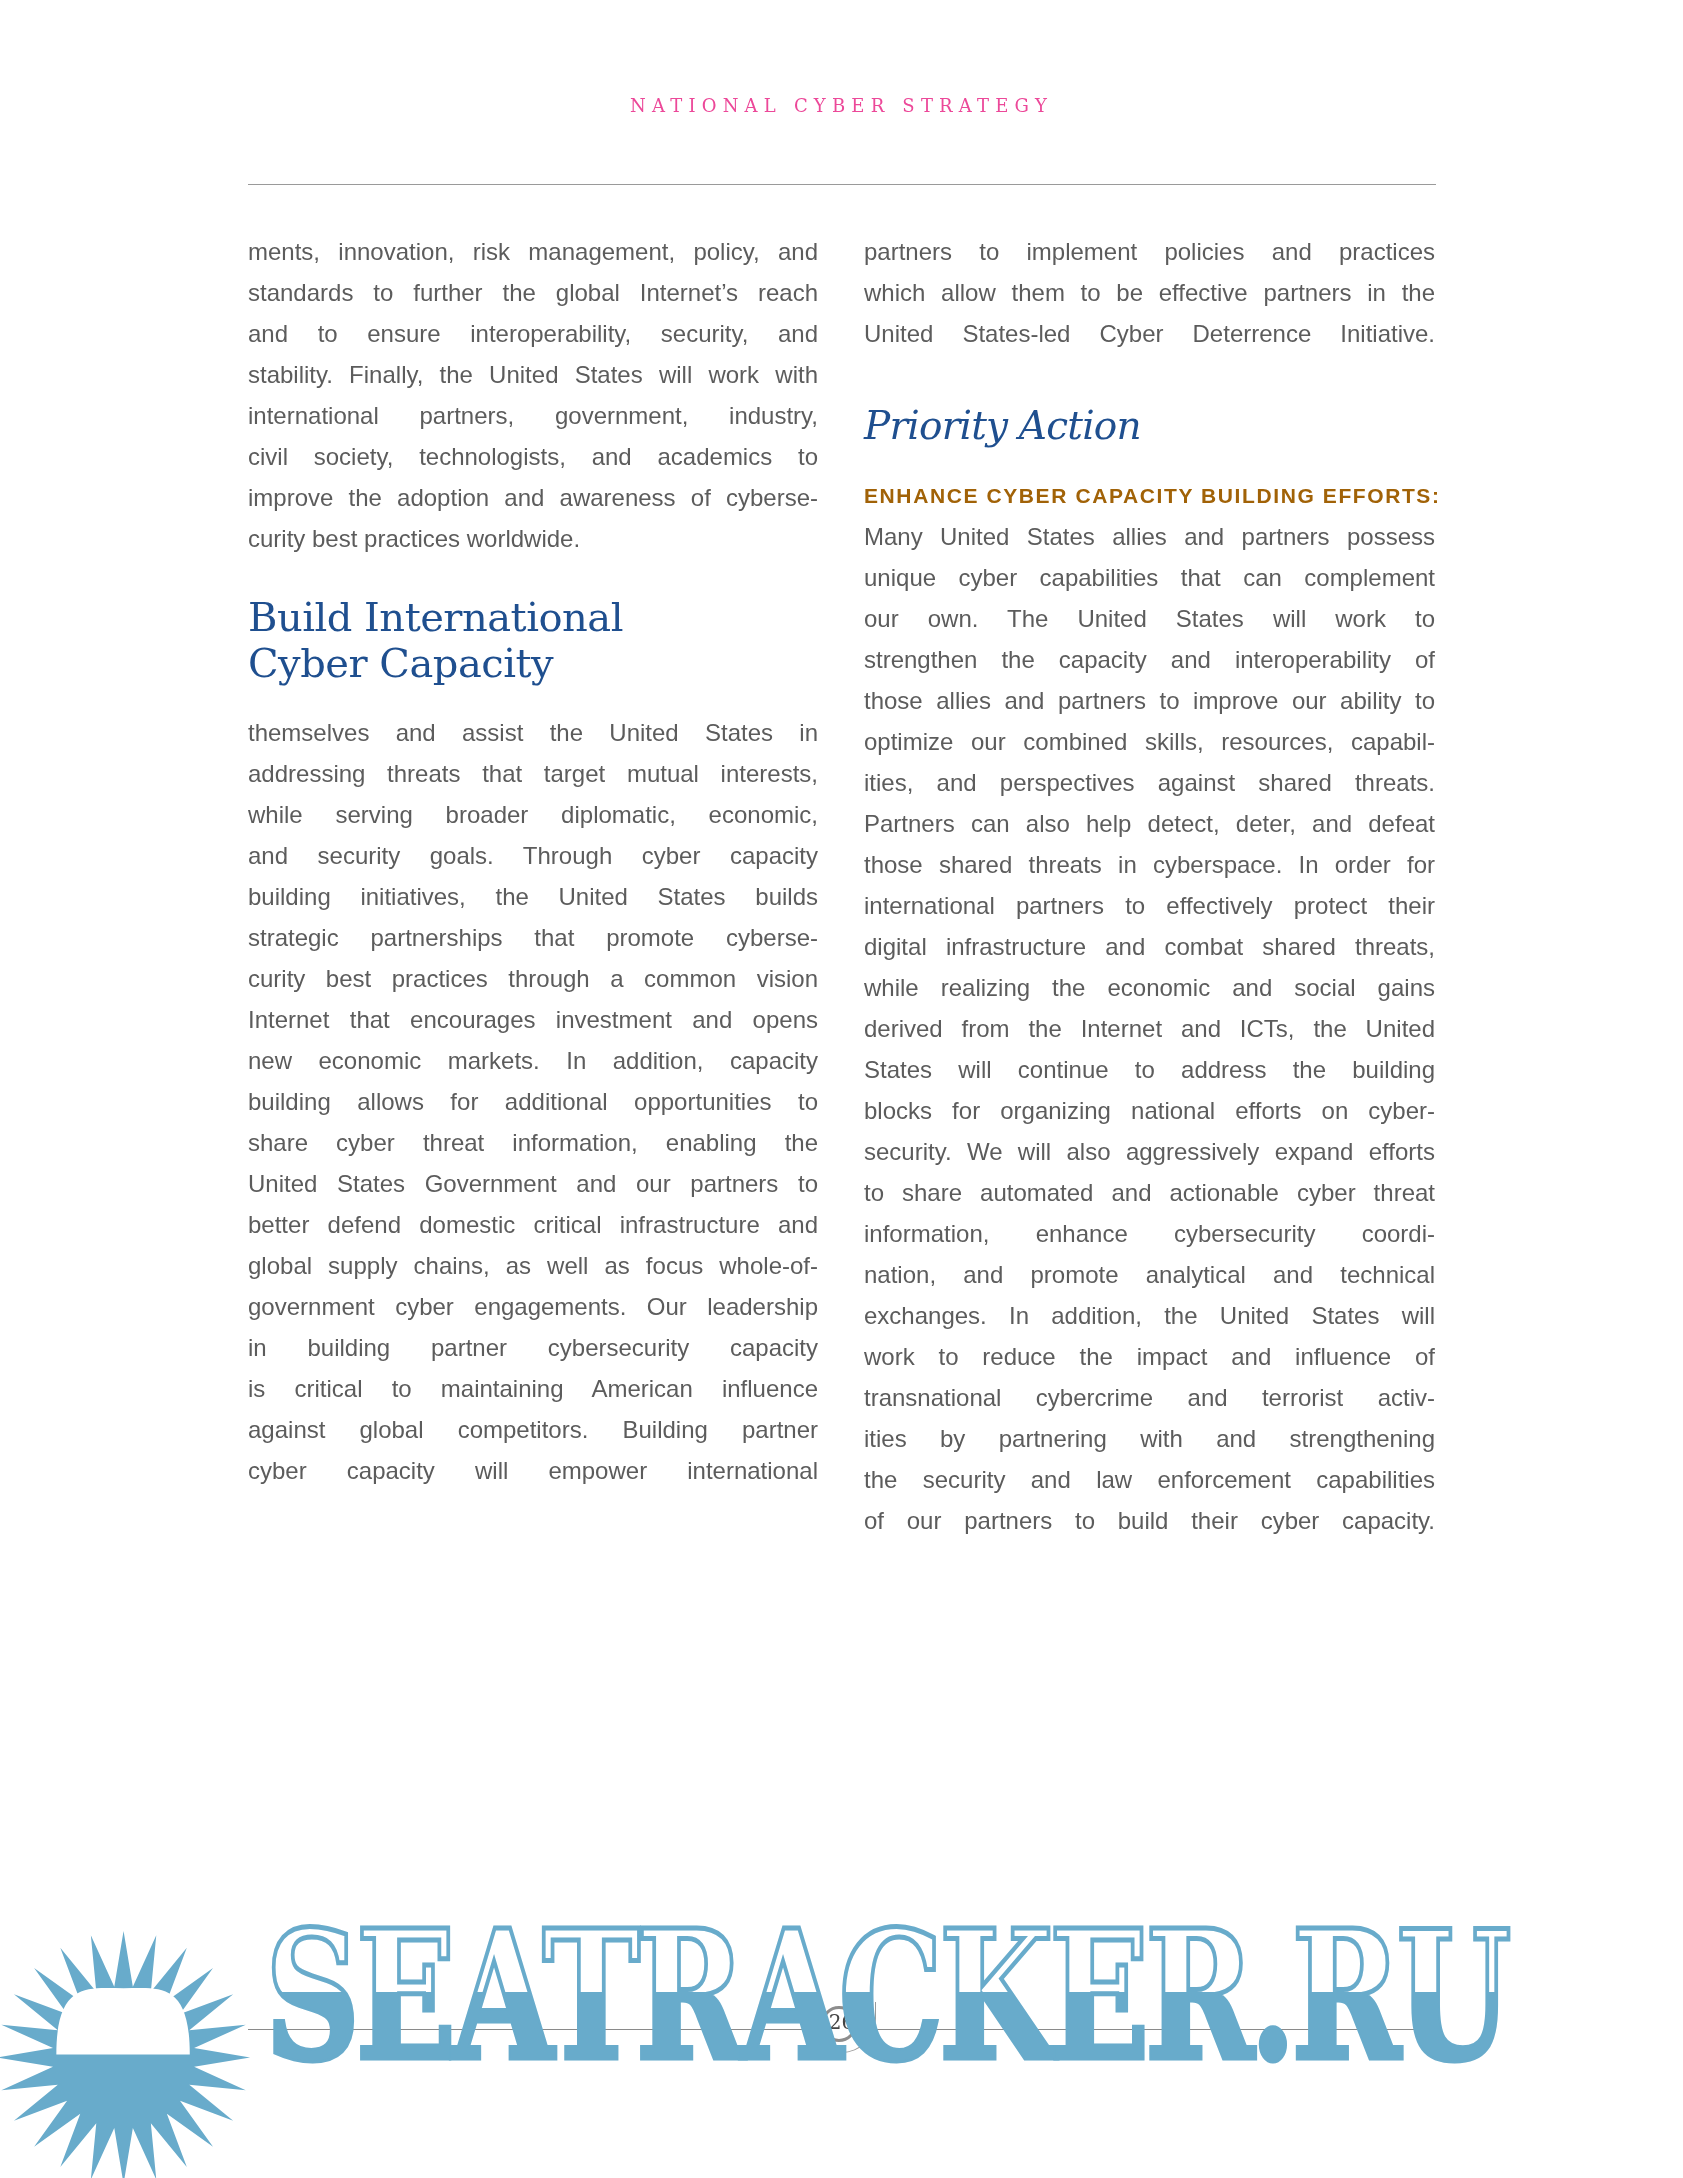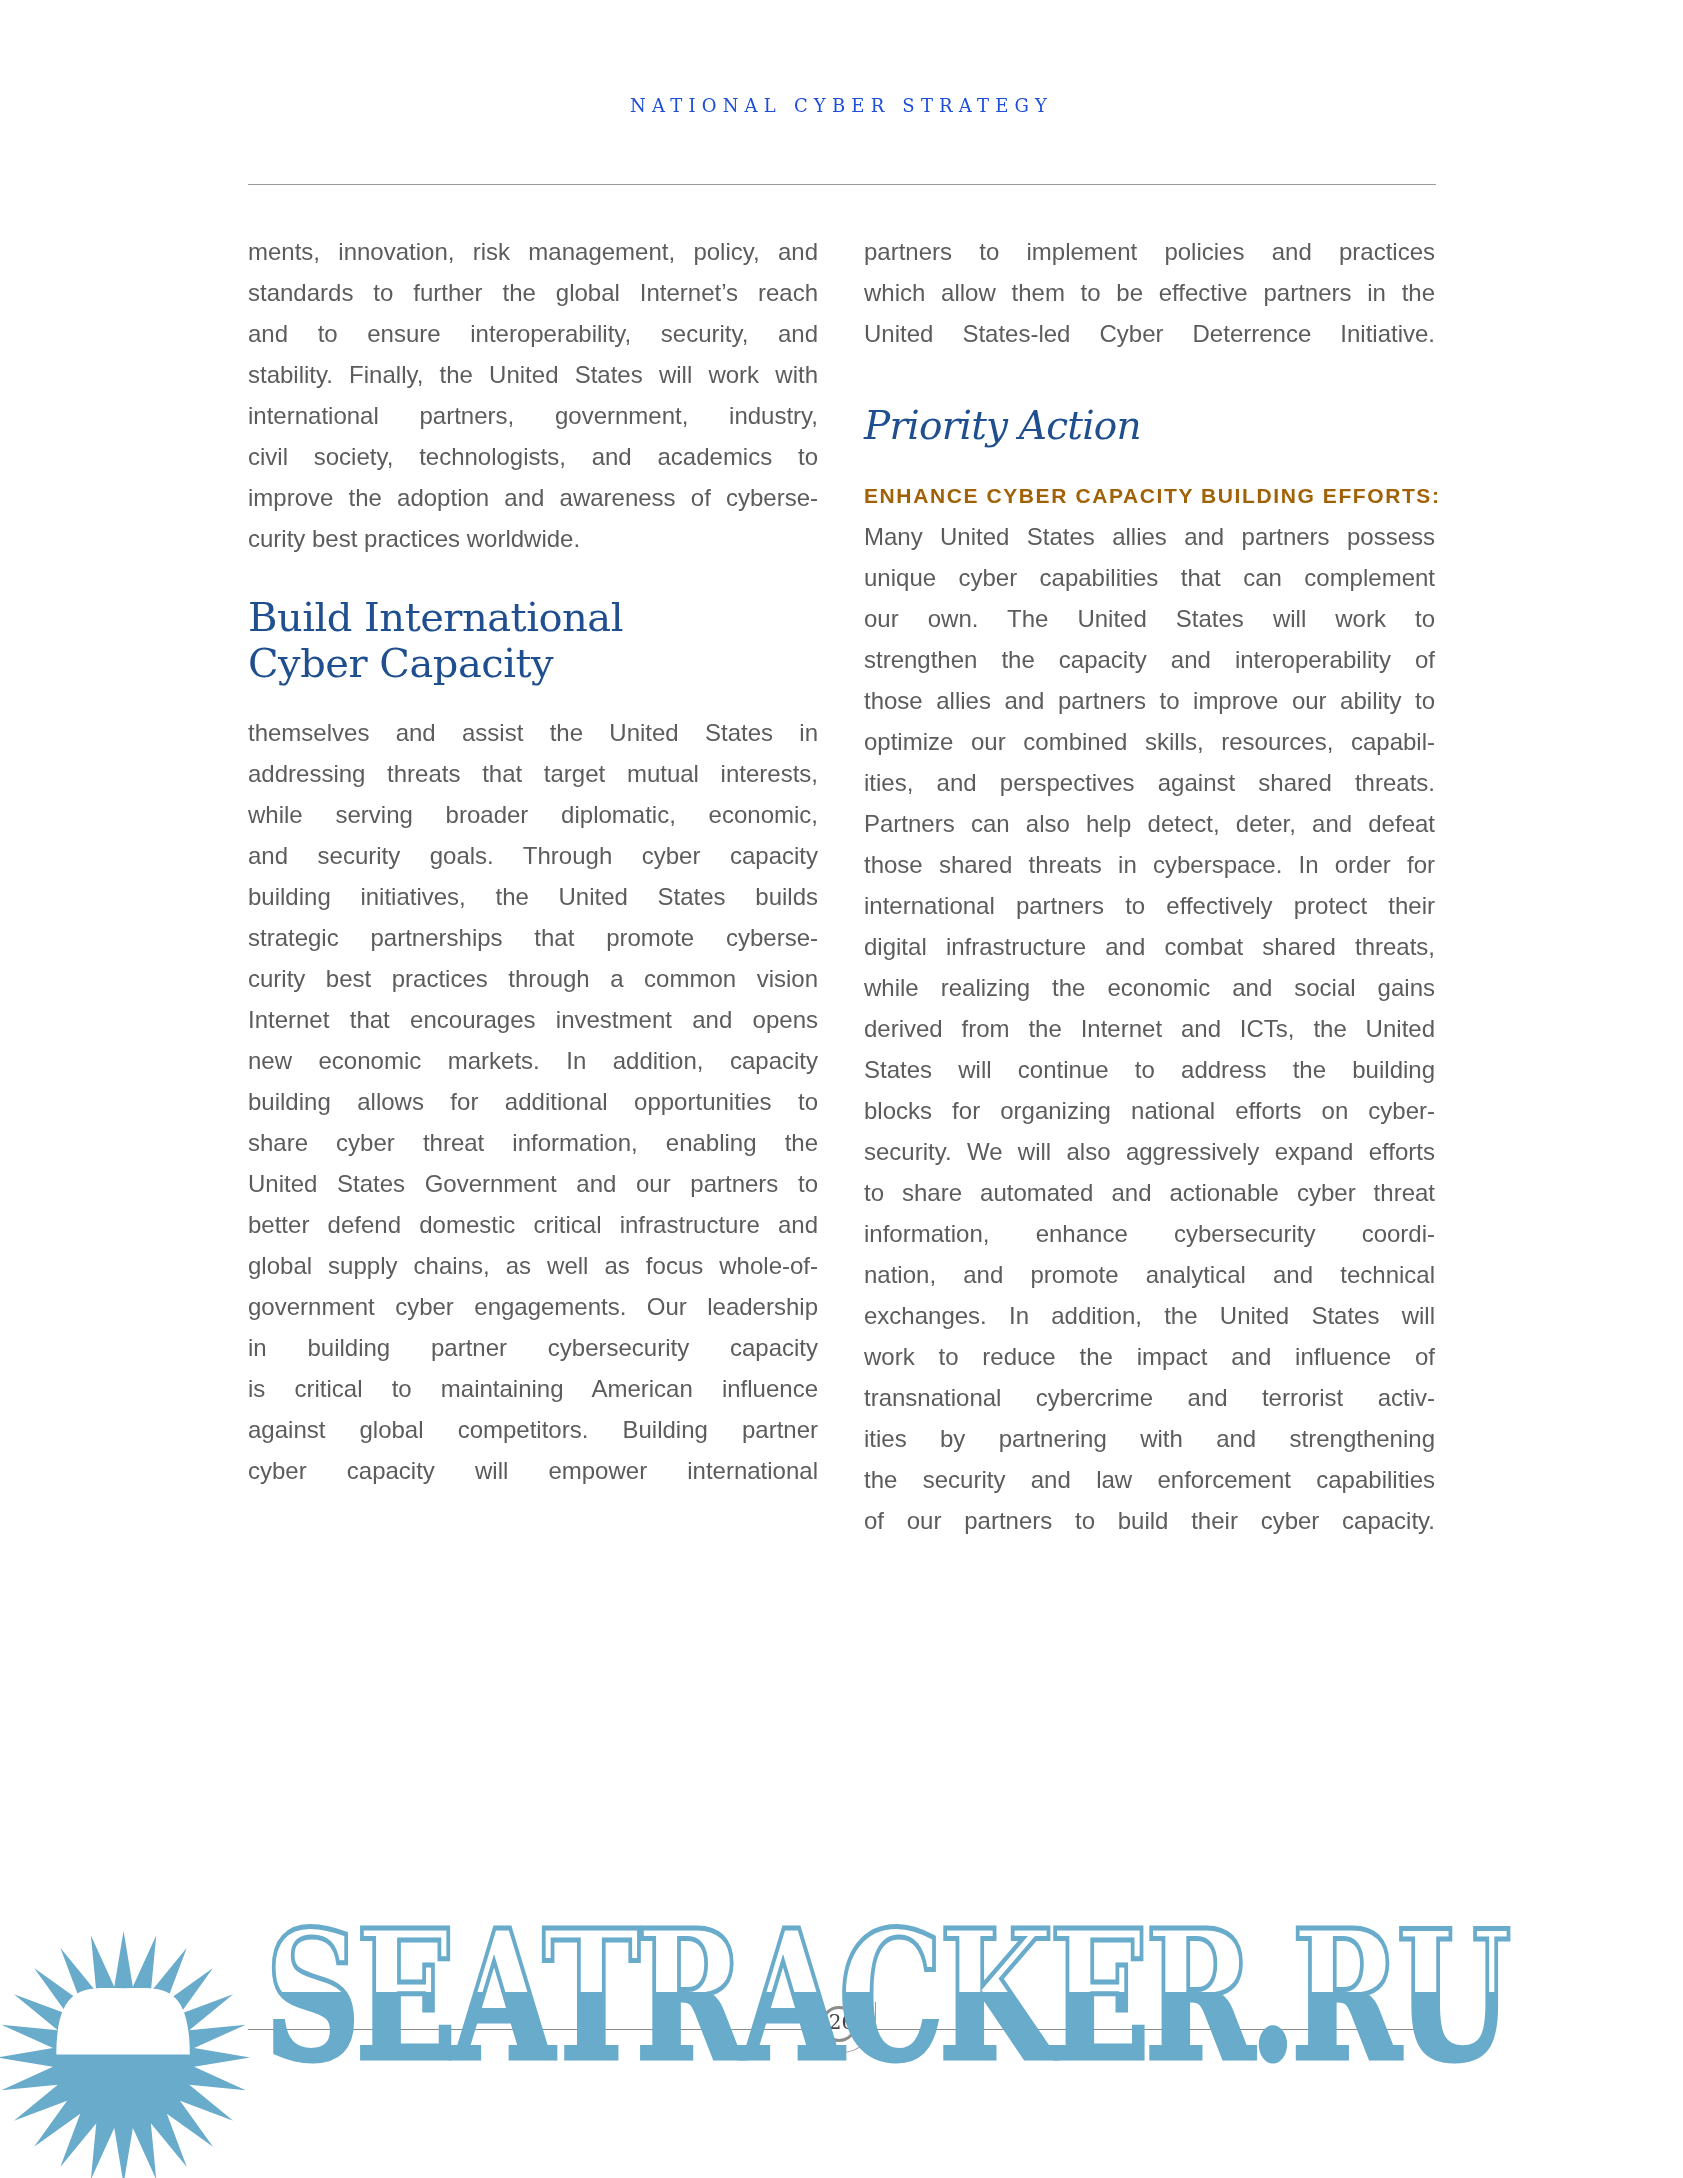--- a/index.html
+++ b/index.html
@@ -2,21 +2,21 @@
 <html><head>
 <meta charset="utf-8">
 <style>
   html, body { margin: 0; padding: 0; background: #ffffff; }
   body { width: 1683px; height: 2178px; position: relative; overflow: hidden; }
   .page { position: absolute; left: 0; top: 0; width: 1683px; height: 2178px; background: #fff; }
 
   .running-head {
     position: absolute; left: 0; width: 1683px; top: 95px; text-align: center;
     font-family: "DejaVu Serif", "Liberation Serif", serif; font-size: 18px;
-    letter-spacing: 6.2px; color: #1d4ed8;
+    letter-spacing: 6.2px; color: #ec4899;
   }
   .rule { position: absolute; left: 248px; width: 1188px; height: 0; border-top: 1.5px solid #9a9a9a; }
   .rule.top { top: 184px; }
 
   .col { position: absolute; width: 570px; }
   .col.left { left: 248px; }
   .col.right { left: 864px; width: 571px; }
 
   .para { position: absolute; left: 0; width: 100%;
     font-family: "Liberation Sans", "DejaVu Sans", sans-serif; font-size: 24px;

